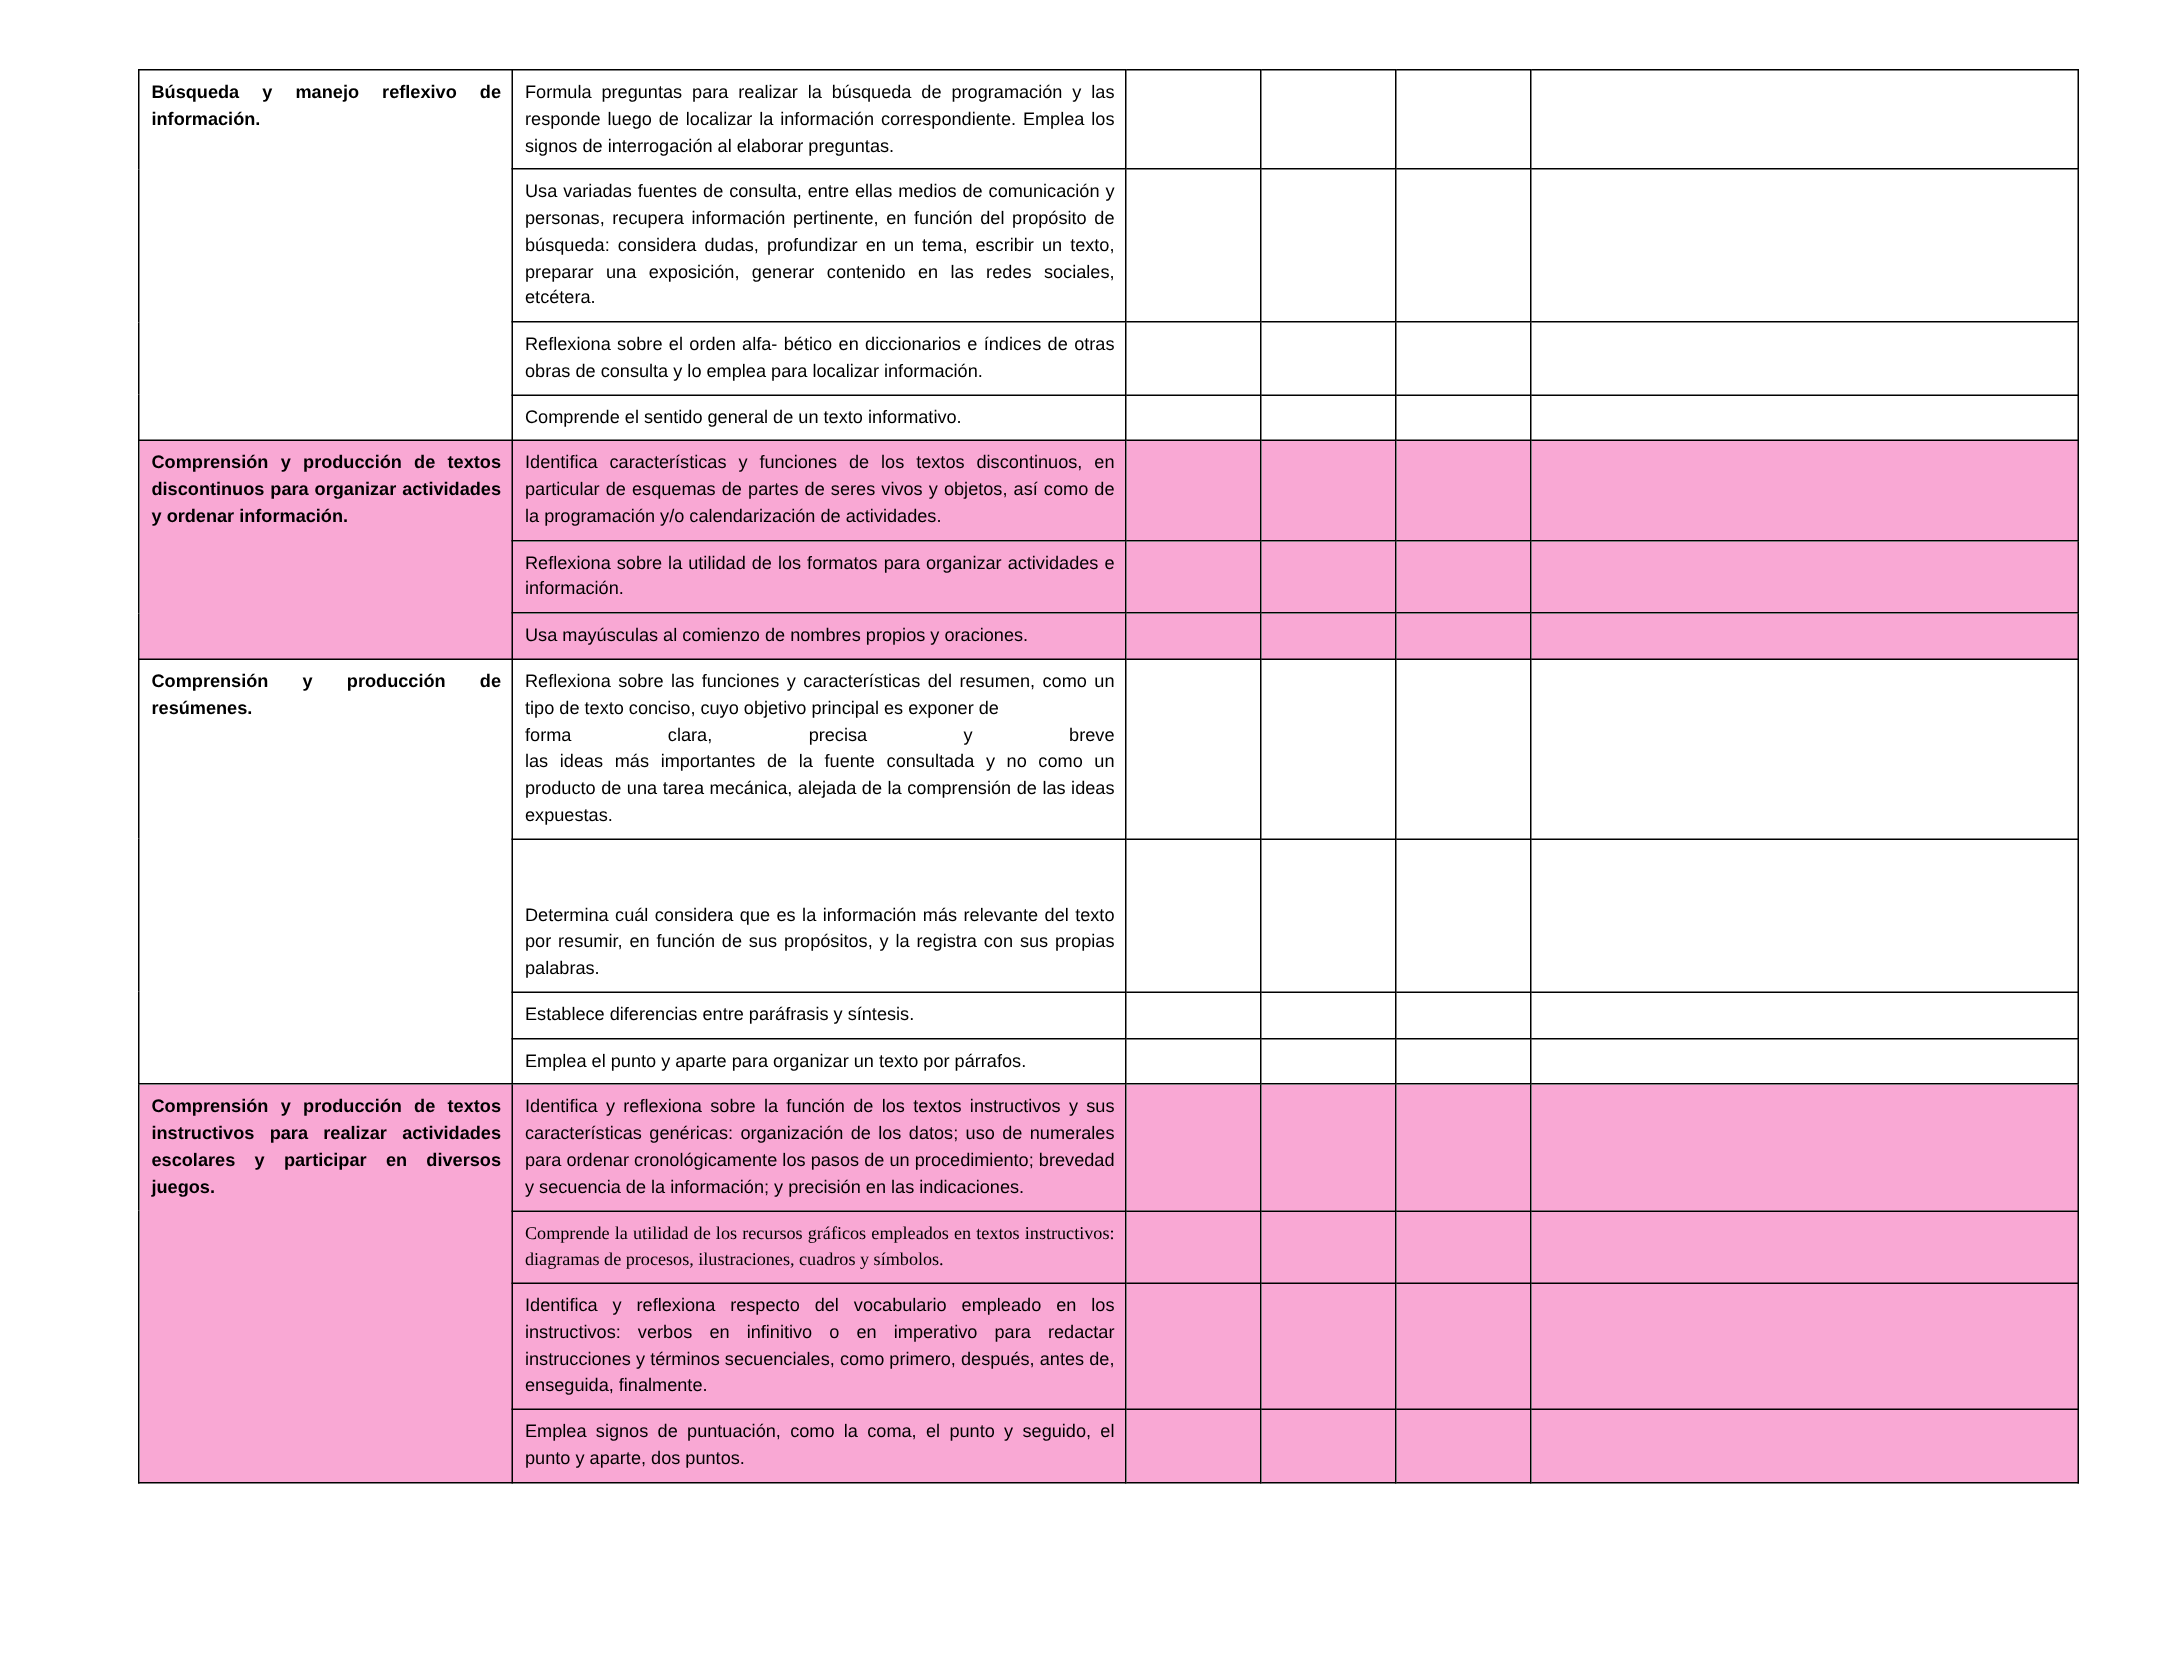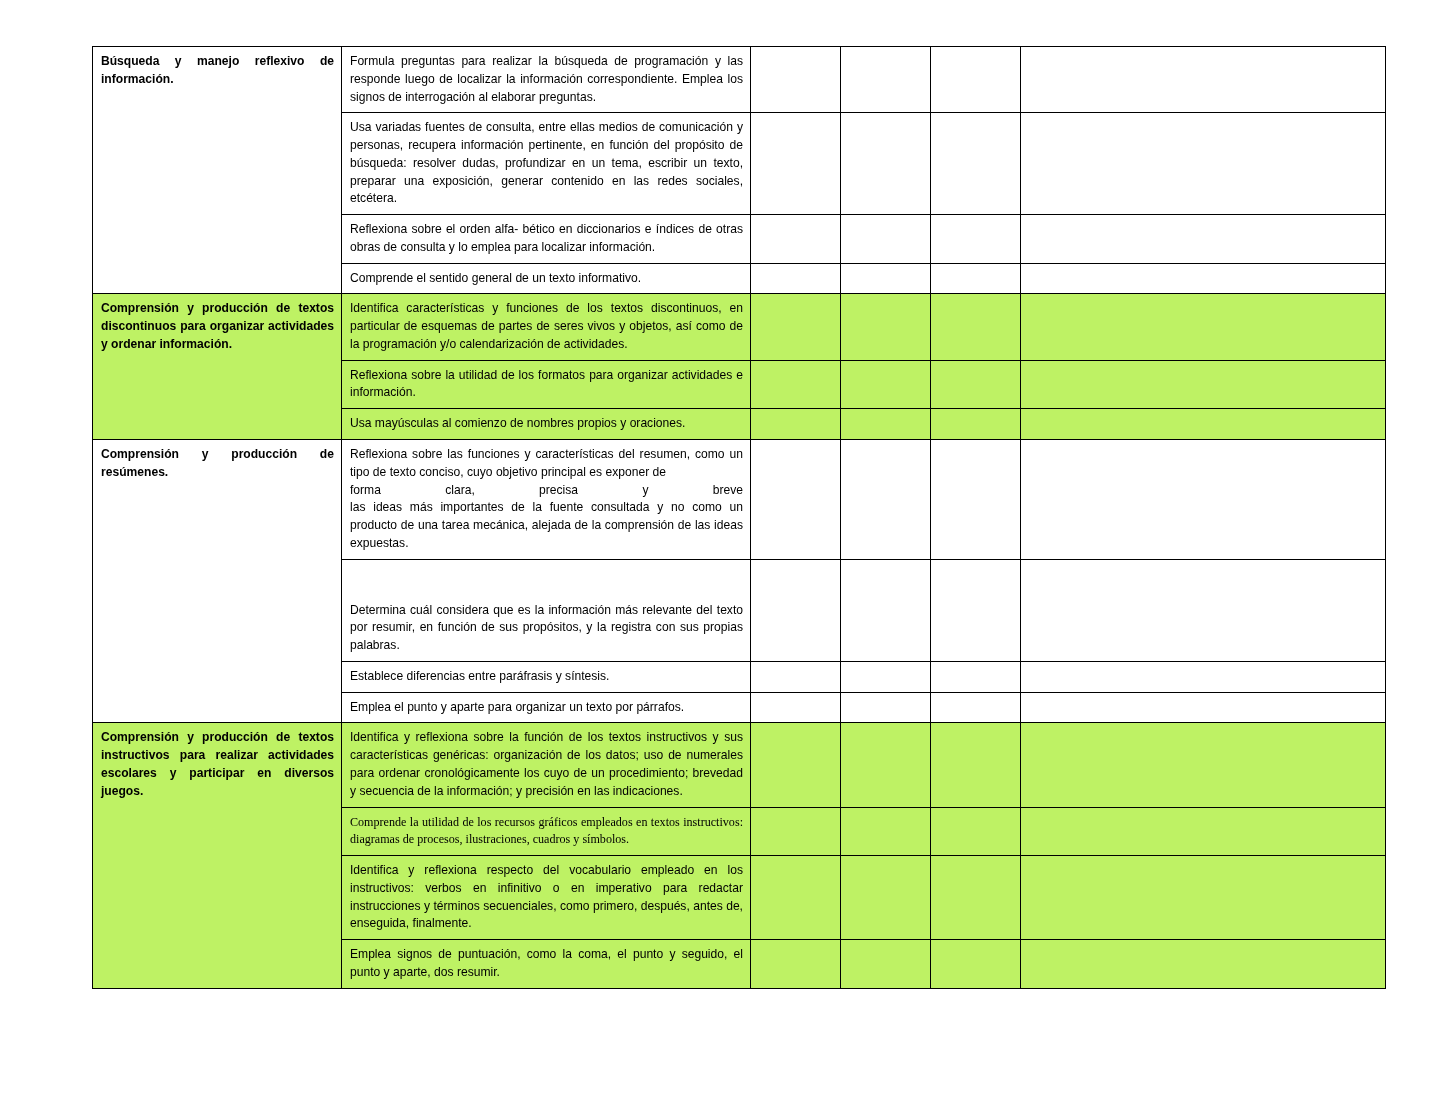--- a/index.html
+++ b/index.html
@@ -51,21 +51,21 @@
   td.ambito {
     font-weight: bold;
     text-align: justify;
     text-justify: inter-word;
   }
   td.ambito .txt { display: block; }
   td.apren { text-align: justify; }
   td.mark, td.obs { padding: 0; }
 
   
-  tr.hl > td { background: #bef264; }
+  tr.hl > td { background: #f9a8d4; }
 
   
   .j-all {
     text-align: justify;
     text-align-last: justify;
   }
   .j-left { text-align: justify; text-align-last: left; }
 
   
   .spread {
@@ -95,21 +95,21 @@
           <td class="apren">
             <span class="j-left" style="display: block;">Formula preguntas para realizar la búsqueda de programación y las responde luego de localizar la información correspondiente. Emplea los signos de interrogación al elaborar preguntas.</span>
           </td>
           <td class="mark"></td>
           <td class="mark"></td>
           <td class="mark"></td>
           <td class="obs"></td>
         </tr>
         <tr>
           <td class="apren">
-            <span class="j-left" style="display: block;">Usa variadas fuentes de consulta, entre ellas medios de comunicación y personas, recupera información pertinente, en función del propósito de búsqueda: resolver dudas, profundizar en un tema, escribir un texto, preparar una exposición, generar contenido en las redes sociales, etcétera.</span>
+            <span class="j-left" style="display: block;">Usa variadas fuentes de consulta, entre ellas medios de comunicación y personas, recupera información pertinente, en función del propósito de búsqueda: considera dudas, profundizar en un tema, escribir un texto, preparar una exposición, generar contenido en las redes sociales, etcétera.</span>
           </td>
           <td class="mark"></td>
           <td class="mark"></td>
           <td class="mark"></td>
           <td class="obs"></td>
         </tr>
         <tr>
           <td class="apren">
             <span class="j-left" style="display: block;">Reflexiona sobre el orden alfa- bético en diccionarios e índices de otras obras de consulta y lo emplea para localizar información.</span>
           </td>
@@ -192,21 +192,21 @@
           <td class="mark"></td>
           <td class="mark"></td>
           <td class="mark"></td>
           <td class="obs"></td>
         </tr>
         <tr class="hl">
           <td class="ambito" rowspan="4">
             <span class="txt j-left">Comprensión y producción de textos instructivos para realizar actividades escolares y participar en diversos juegos.</span>
           </td>
           <td class="apren">
-            <span class="j-left" style="display: block;">Identifica y reflexiona sobre la función de los textos instructivos y sus características genéricas: organización de los datos; uso de numerales para ordenar cronológicamente los cuyo de un procedimiento; brevedad y secuencia de la información; y precisión en las indicaciones.</span>
+            <span class="j-left" style="display: block;">Identifica y reflexiona sobre la función de los textos instructivos y sus características genéricas: organización de los datos; uso de numerales para ordenar cronológicamente los pasos de un procedimiento; brevedad y secuencia de la información; y precisión en las indicaciones.</span>
           </td>
           <td class="mark"></td>
           <td class="mark"></td>
           <td class="mark"></td>
           <td class="obs"></td>
         </tr>
         <tr class="hl">
           <td class="apren">
             <span class="j-left" style="display: block; font-family: Liberation Serif, serif;">Comprende la utilidad de los recursos gráficos empleados en textos instructivos: diagramas de procesos, ilustraciones, cuadros y símbolos.</span>
           </td>
@@ -219,21 +219,21 @@
           <td class="apren">
             <span class="j-left" style="display: block;">Identifica y reflexiona respecto del vocabulario empleado en los instructivos: verbos en infinitivo o en imperativo para redactar instrucciones y términos secuenciales, como primero, después, antes de, enseguida, finalmente.</span>
           </td>
           <td class="mark"></td>
           <td class="mark"></td>
           <td class="mark"></td>
           <td class="obs"></td>
         </tr>
         <tr class="hl">
           <td class="apren">
-            <span class="j-left" style="display: block;">Emplea signos de puntuación, como la coma, el punto y seguido, el punto y aparte, dos resumir.</span>
+            <span class="j-left" style="display: block;">Emplea signos de puntuación, como la coma, el punto y seguido, el punto y aparte, dos puntos.</span>
           </td>
           <td class="mark"></td>
           <td class="mark"></td>
           <td class="mark"></td>
           <td class="obs"></td>
         </tr>
       </tbody>
   </table>
 </div>
 

